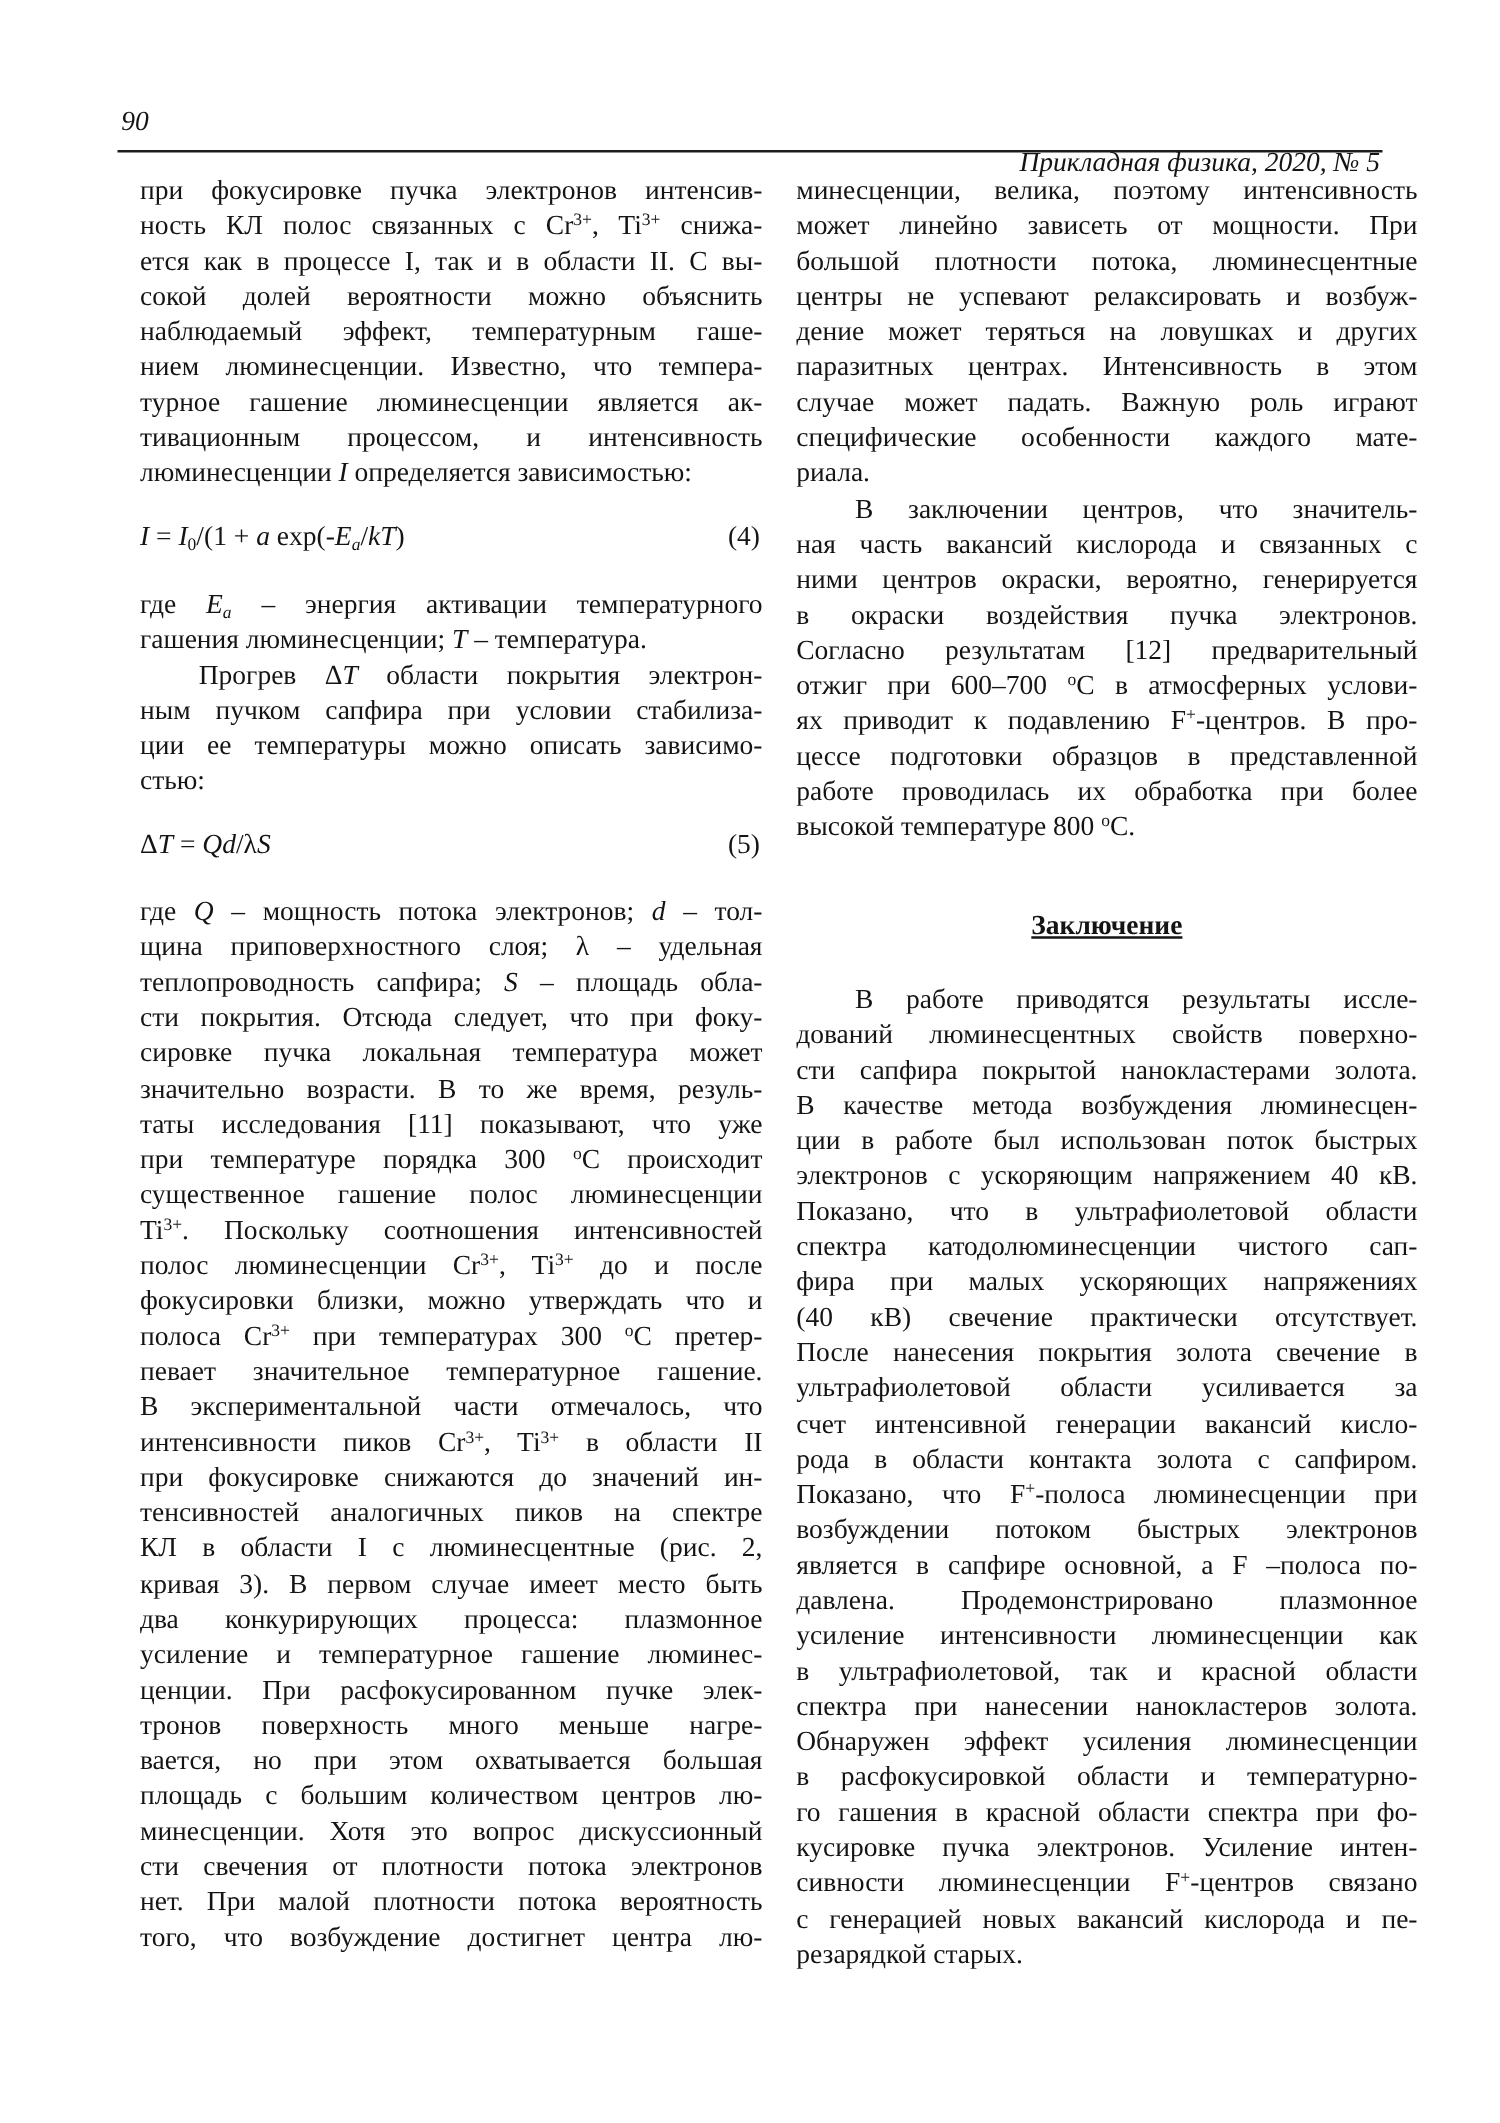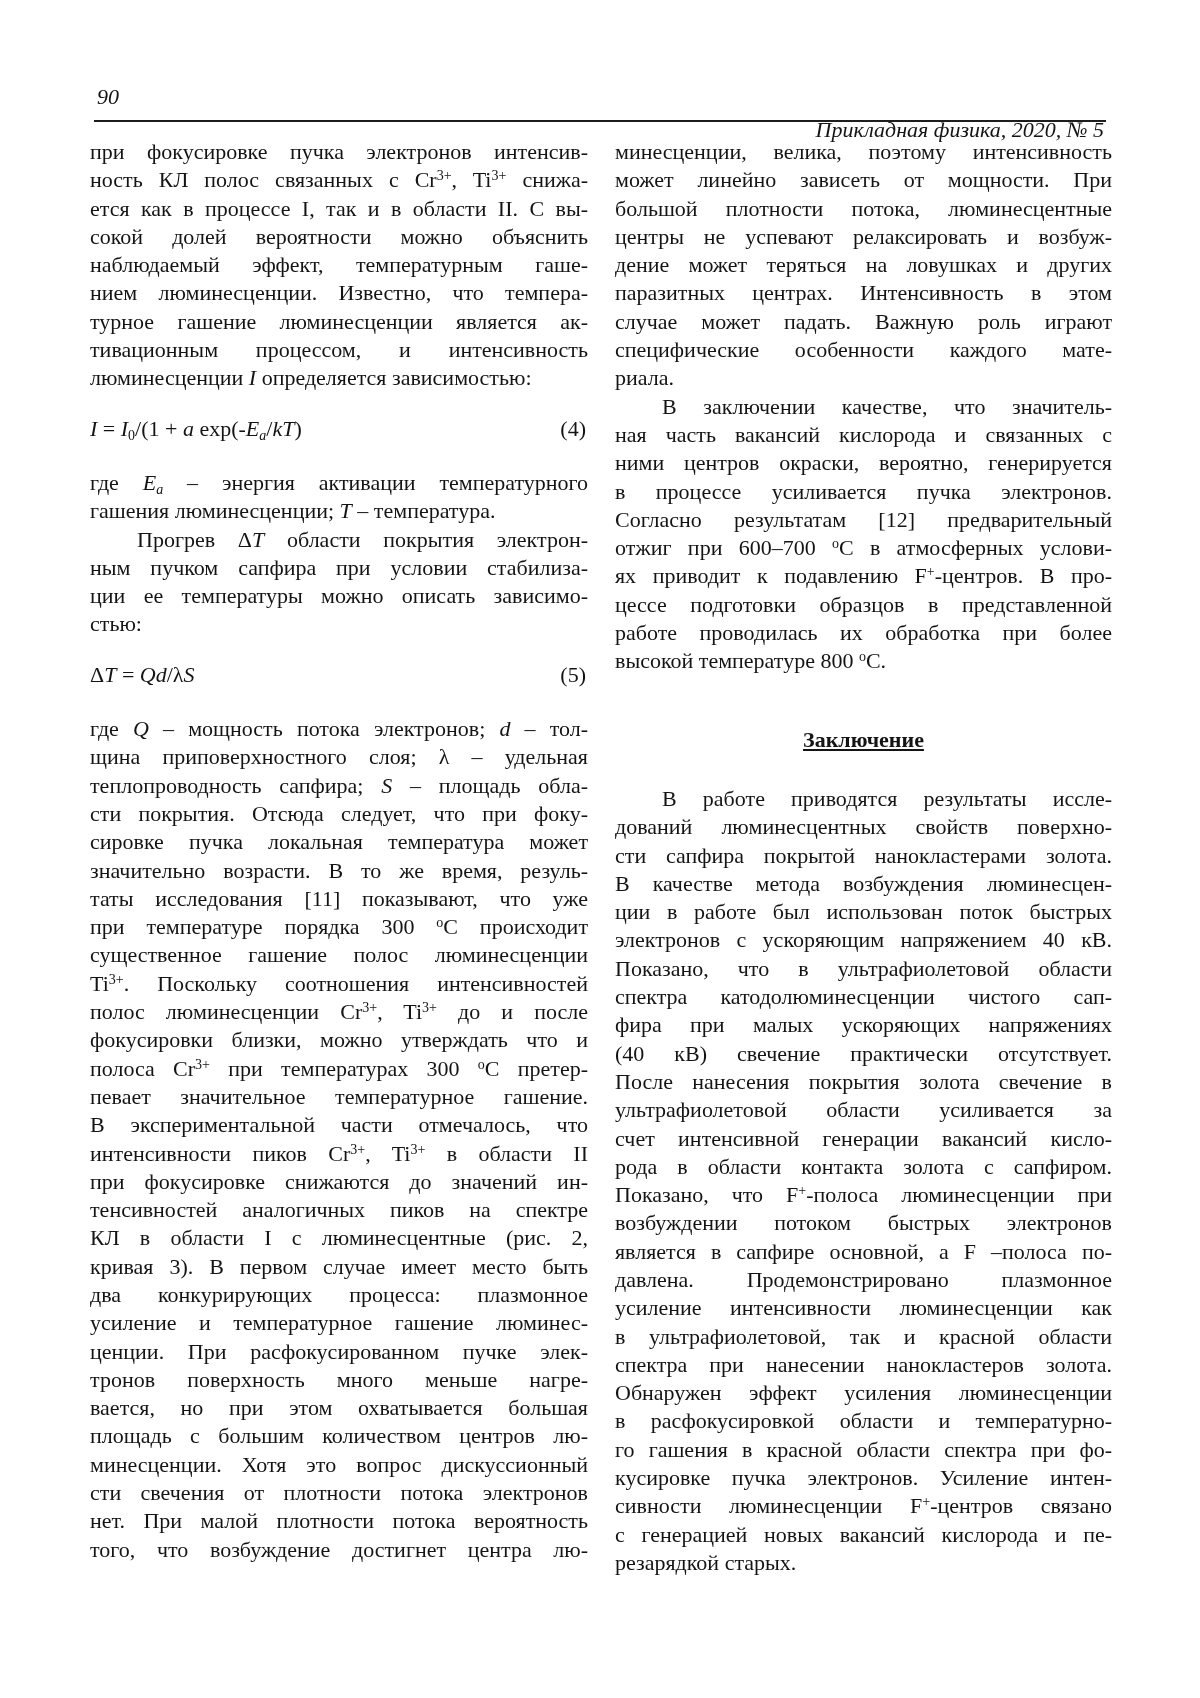--- a/index.html
+++ b/index.html
@@ -15,21 +15,21 @@
 
   
   .runhead { position:absolute; top:84px; left:94px; right:94px; height:26px;
              font-size:22px; font-style:italic; line-height:26px; }
   .pageno  { position:absolute; left:3px; top:0; }
   .jref    { position:absolute; right:2px; top:0;margin-top:33px; }
   .headrule{ position:absolute; top:120px; left:94px; width:1012px; height:2px;
              background:#1d1d1d; }
 
   
-  .col { position:absolute; top:138px; font-size:22px; }
+  .col { position:absolute; top:138px; font-size:22px;margin-left:22px; }
   .col-left  { left:90px;  width:498px; }
   .col-right { left:615px; width:497px; }
 
   .line { line-height:28.3px; height:28.3px; overflow:hidden;
           text-align:justify; text-align-last:justify; }
   .line.last { text-align-last:left; }
   .line.indent { text-indent:47px; }
 
   .i { font-style:italic; }
   .sup { font-size:14px; position:relative; top:-7px; line-height:0; }
@@ -104,24 +104,24 @@
   <div class="col col-right" id="col-right">
       <div class="line">минесценции, велика, поэтому интенсивность</div>
       <div class="line">может линейно зависеть от мощности. При</div>
       <div class="line">большой плотности потока, люминесцентные</div>
       <div class="line">центры не успевают релаксировать и возбуж-</div>
       <div class="line">дение может теряться на ловушках и других</div>
       <div class="line">паразитных центрах. Интенсивность в этом</div>
       <div class="line">случае может падать. Важную роль играют</div>
       <div class="line">специфические особенности каждого мате-</div>
       <div class="line last">риала.</div>
-      <div class="line indent">В заключении качестве, что значитель-</div>
+      <div class="line indent">В заключении центров, что значитель-</div>
       <div class="line">ная часть вакансий кислорода и связанных с</div>
       <div class="line">ними центров окраски, вероятно, генерируется</div>
-      <div class="line">в процессе усиливается пучка электронов.</div>
+      <div class="line">в окраски воздействия пучка электронов.</div>
       <div class="line">Согласно результатам [12] предварительный</div>
       <div class="line">отжиг при 600–700 <span class="sup">о</span>С в атмосферных услови-</div>
       <div class="line">ях приводит к подавлению F<span class="sup">+</span>-центров. В про-</div>
       <div class="line">цессе подготовки образцов в представленной</div>
       <div class="line">работе проводилась их обработка при более</div>
       <div class="line last">высокой температуре 800 <span class="sup">о</span>С.</div>
       <div class="heading">Заключение</div>
       <div class="line indent">В работе приводятся результаты иссле-</div>
       <div class="line">дований люминесцентных свойств поверхно-</div>
       <div class="line">сти сапфира покрытой нанокластерами золота.</div>

